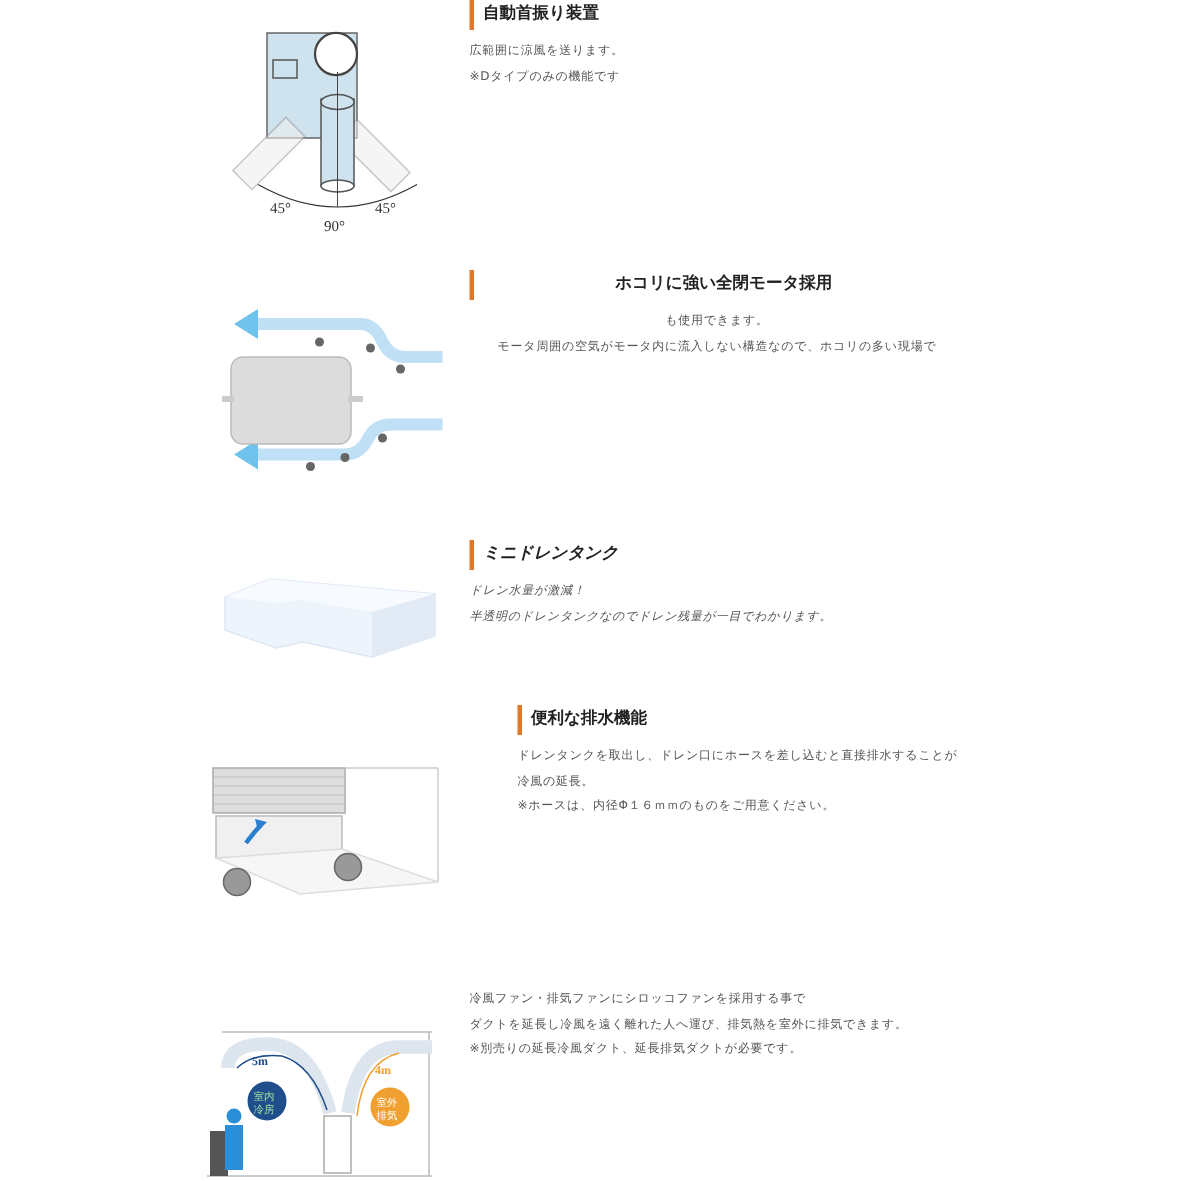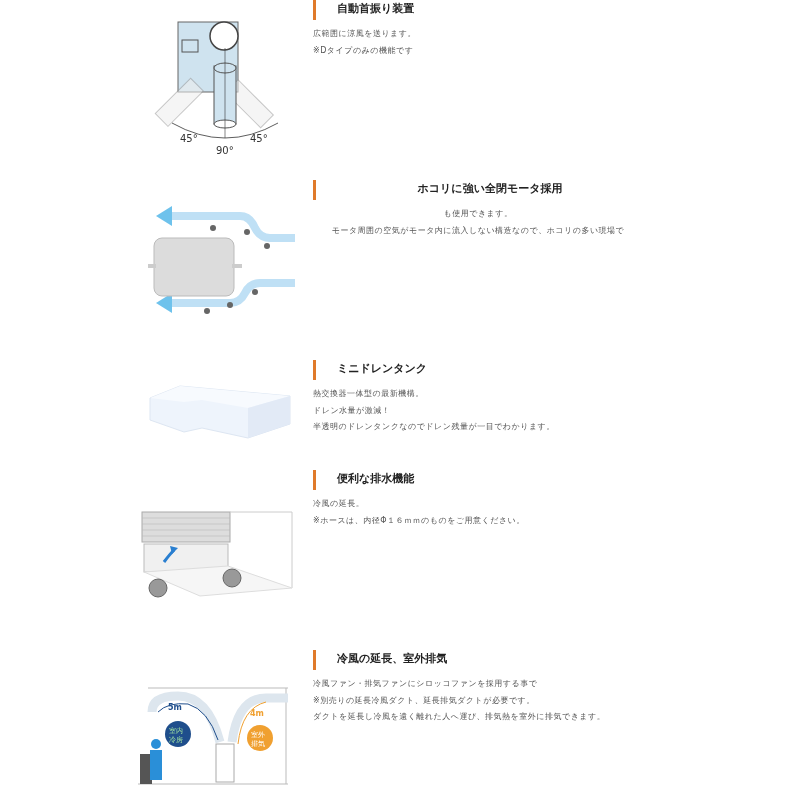--- a/index.html
+++ b/index.html
@@ -1,21 +1,21 @@
 <!DOCTYPE html>
 <html><head>
 <meta charset="utf-8">
 <style>
   html, body { margin:0; padding:0; background:#ffffff; }
   body { width:787px; height:787px; position:relative; overflow:hidden;
          font-family:"DejaVu Sans", "Liberation Sans", sans-serif; color:#333; }
   .feature { position:absolute; left:0; width:787px; }
-  .img-box { position:absolute; left:140px; width:160px; }
+  .img-box { position:absolute; left:140px; width:160px;font-family:Liberation Serif, serif; }
   .text-box { position:absolute; left:313px; width:330px; }
-  .heading { position:relative; padding-left:24px; font-size:11px; font-weight:bold;
+  .heading { position:relative; padding-left:9px; font-size:11px; font-weight:bold;
              color:#222; height:18px; line-height:18px; }
   .heading::before { content:""; position:absolute; left:0; top:0; width:3px; height:20px;
              background:#e07a2a; }
   .desc { margin-top:8px; font-size:8px; line-height:16.5px; color:#555; letter-spacing:0.5px; }
   .desc p { margin:0; white-space:nowrap; }
   svg { display:block; }
 </style>
 </head>
 <body>
 
@@ -76,24 +76,23 @@
 </div>
 
 <div class="feature" style="top:360px;">
   <div class="img-box" style="top:20px;height:60px;">
     <svg width="160" height="60" viewBox="0 0 160 60">
       <polygon points="10,18 40,6 150,16 150,44 108,58 62,48 44,52 10,40" fill="#eef4fc" stroke="#dde6f2"></polygon>
       <polygon points="10,18 44,22 62,20 108,28 150,16 40,6" fill="#f7fafe"></polygon>
       <polygon points="108,28 150,16 150,44 108,58" fill="#e2eaf6"></polygon>
     </svg>
   </div>
-  <div class="text-box" style="top:0;">
+  <div class="text-box" style="top:0;font-style:italic;">
     <div class="heading">ミニドレンタンク</div>
     <div class="desc">
-      <p>熱交換器一体型の最新機構。</p>
       <p>ドレン水量が激減！</p>
       <p>半透明のドレンタンクなのでドレン残量が一目でわかります。</p>
     </div>
   </div>
 </div>
 
 <div class="feature" style="top:470px;">
   <div class="img-box" style="top:40px;height:120px;">
     <svg width="160" height="120" viewBox="0 0 160 120">
       <rect x="2" y="2" width="88" height="30" fill="#ddd" stroke="#aaa"></rect>
@@ -106,23 +105,24 @@
       <line x1="90" y1="2" x2="152" y2="2" stroke="#ccc"></line>
       <line x1="152" y1="2" x2="152" y2="78" stroke="#ccc"></line>
       <rect x="4" y="34" width="84" height="28" fill="#f0f0f0" stroke="#bbb"></rect>
       <path d="M24 52 Q30 44 34 40" fill="none" stroke="#2a7fd0" stroke-width="3"></path>
       <polygon points="30,36 38,38 32,44" fill="#2a7fd0"></polygon>
       <polygon points="4,62 88,56 152,78 60,86" fill="#f6f6f6" stroke="#ddd"></polygon>
       <circle cx="18" cy="78" r="9" fill="#999" stroke="#666"></circle>
       <circle cx="92" cy="68" r="9" fill="#999" stroke="#666"></circle>
     </svg>
   </div>
-  <div class="text-box" style="top:0;">
+  <div class="text-box" style="top:0;margin-left:32px;">
     <div class="heading">便利な排水機能</div>
     <div class="desc">
+      <p>ドレンタンクを取出し、ドレン口にホースを差し込むと直接排水することが</p>
       <p>冷風の延長。</p>
       <p>※ホースは、内径Φ１６ｍｍのものをご用意ください。</p>
     </div>
   </div>
 </div>
 
 <div class="feature" style="top:650px;">
   <div class="img-box" style="top:32px;left:138px;height:105px;">
     <svg width="160" height="105" viewBox="0 0 160 105">
       <line x1="10" y1="6" x2="150" y2="6" stroke="#bbb"></line>
@@ -140,20 +140,19 @@
       <circle cx="122" cy="56" r="13" fill="#f0a030"></circle>
       <text x="113" y="55" font-size="7" fill="#fff">室外</text>
       <text x="113" y="64" font-size="7" fill="#fff">排気</text>
       <rect x="78" y="62" width="18" height="38" fill="#fff" stroke="#aaa"></rect>
       <rect x="2" y="72" width="12" height="30" fill="#555"></rect>
       <circle cx="18" cy="62" r="5" fill="#2a8fd8"></circle>
       <rect x="12" y="68" width="12" height="30" fill="#2a8fd8"></rect>
     </svg>
   </div>
   <div class="text-box" style="top:0;">
-    <div class="heading">冷風の延長、室外排気</div>
     <div class="desc">
       <p>冷風ファン・排気ファンにシロッコファンを採用する事で</p>
+      <p>ダクトを延長し冷風を遠く離れた人へ運び、排気熱を室外に排気できます。</p>
       <p>※別売りの延長冷風ダクト、延長排気ダクトが必要です。</p>
-      <p>ダクトを延長し冷風を遠く離れた人へ運び、排気熱を室外に排気できます。</p>
     </div>
   </div>
 </div>
 
 </body></html>

